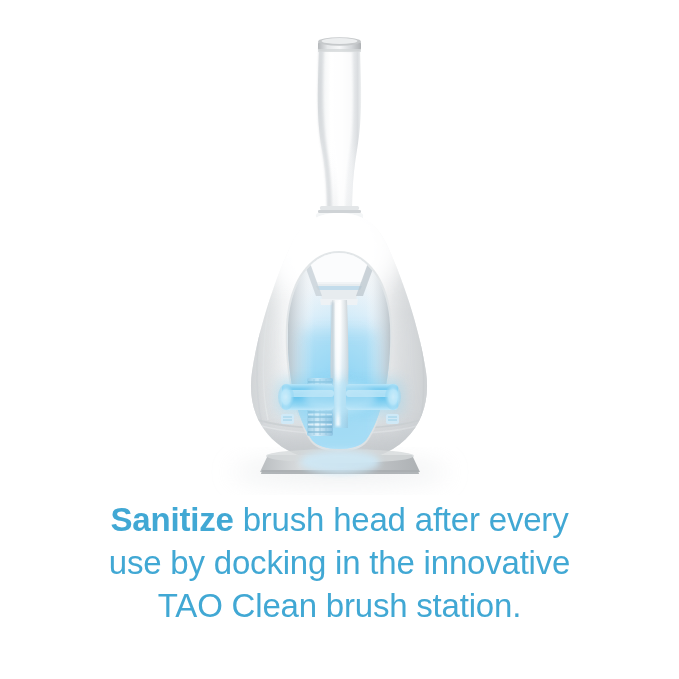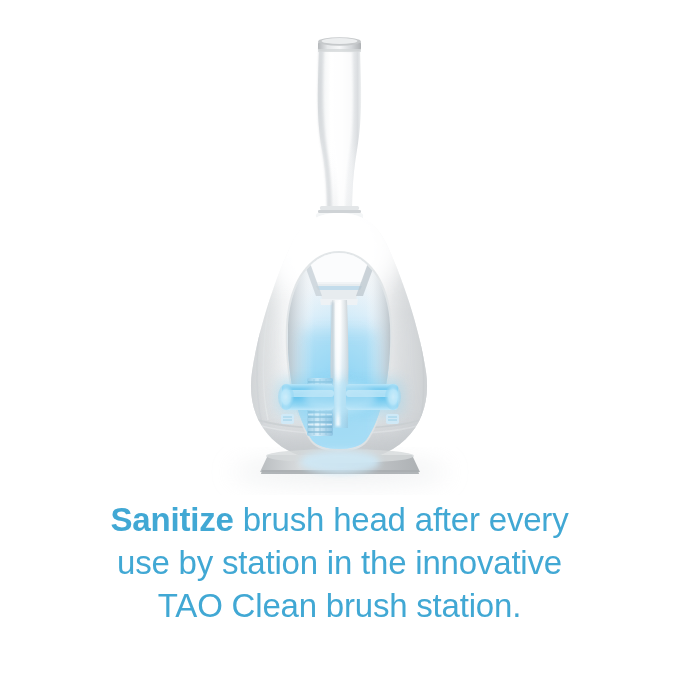--- a/index.html
+++ b/index.html
@@ -395,17 +395,17 @@
         <path d="M 262 470 L 418 470 L 419 474 L 261 474 Z" fill="#a9adb0" opacity="0.9"></path>
         <ellipse cx="340" cy="456" rx="74" ry="7" fill="#d6d9db" opacity="0.8"></ellipse>
 
         <ellipse cx="340" cy="462" rx="40" ry="12" fill="#cdeaf9" opacity="0.8" filter="url(#tinyGlow)"></ellipse>
       </g>
     </svg>
   </div>
 
   <div id="caption">
     <span class="cap-line"><span class="lead">Sanitize</span><span> brush head after every</span></span>
-    <span class="cap-line">use by station in the innovative</span>
+    <span class="cap-line">use by docking in the innovative</span>
     <span class="cap-line">TAO Clean brush station.</span>
   </div>
 
 </div>
 
 </body></html>

